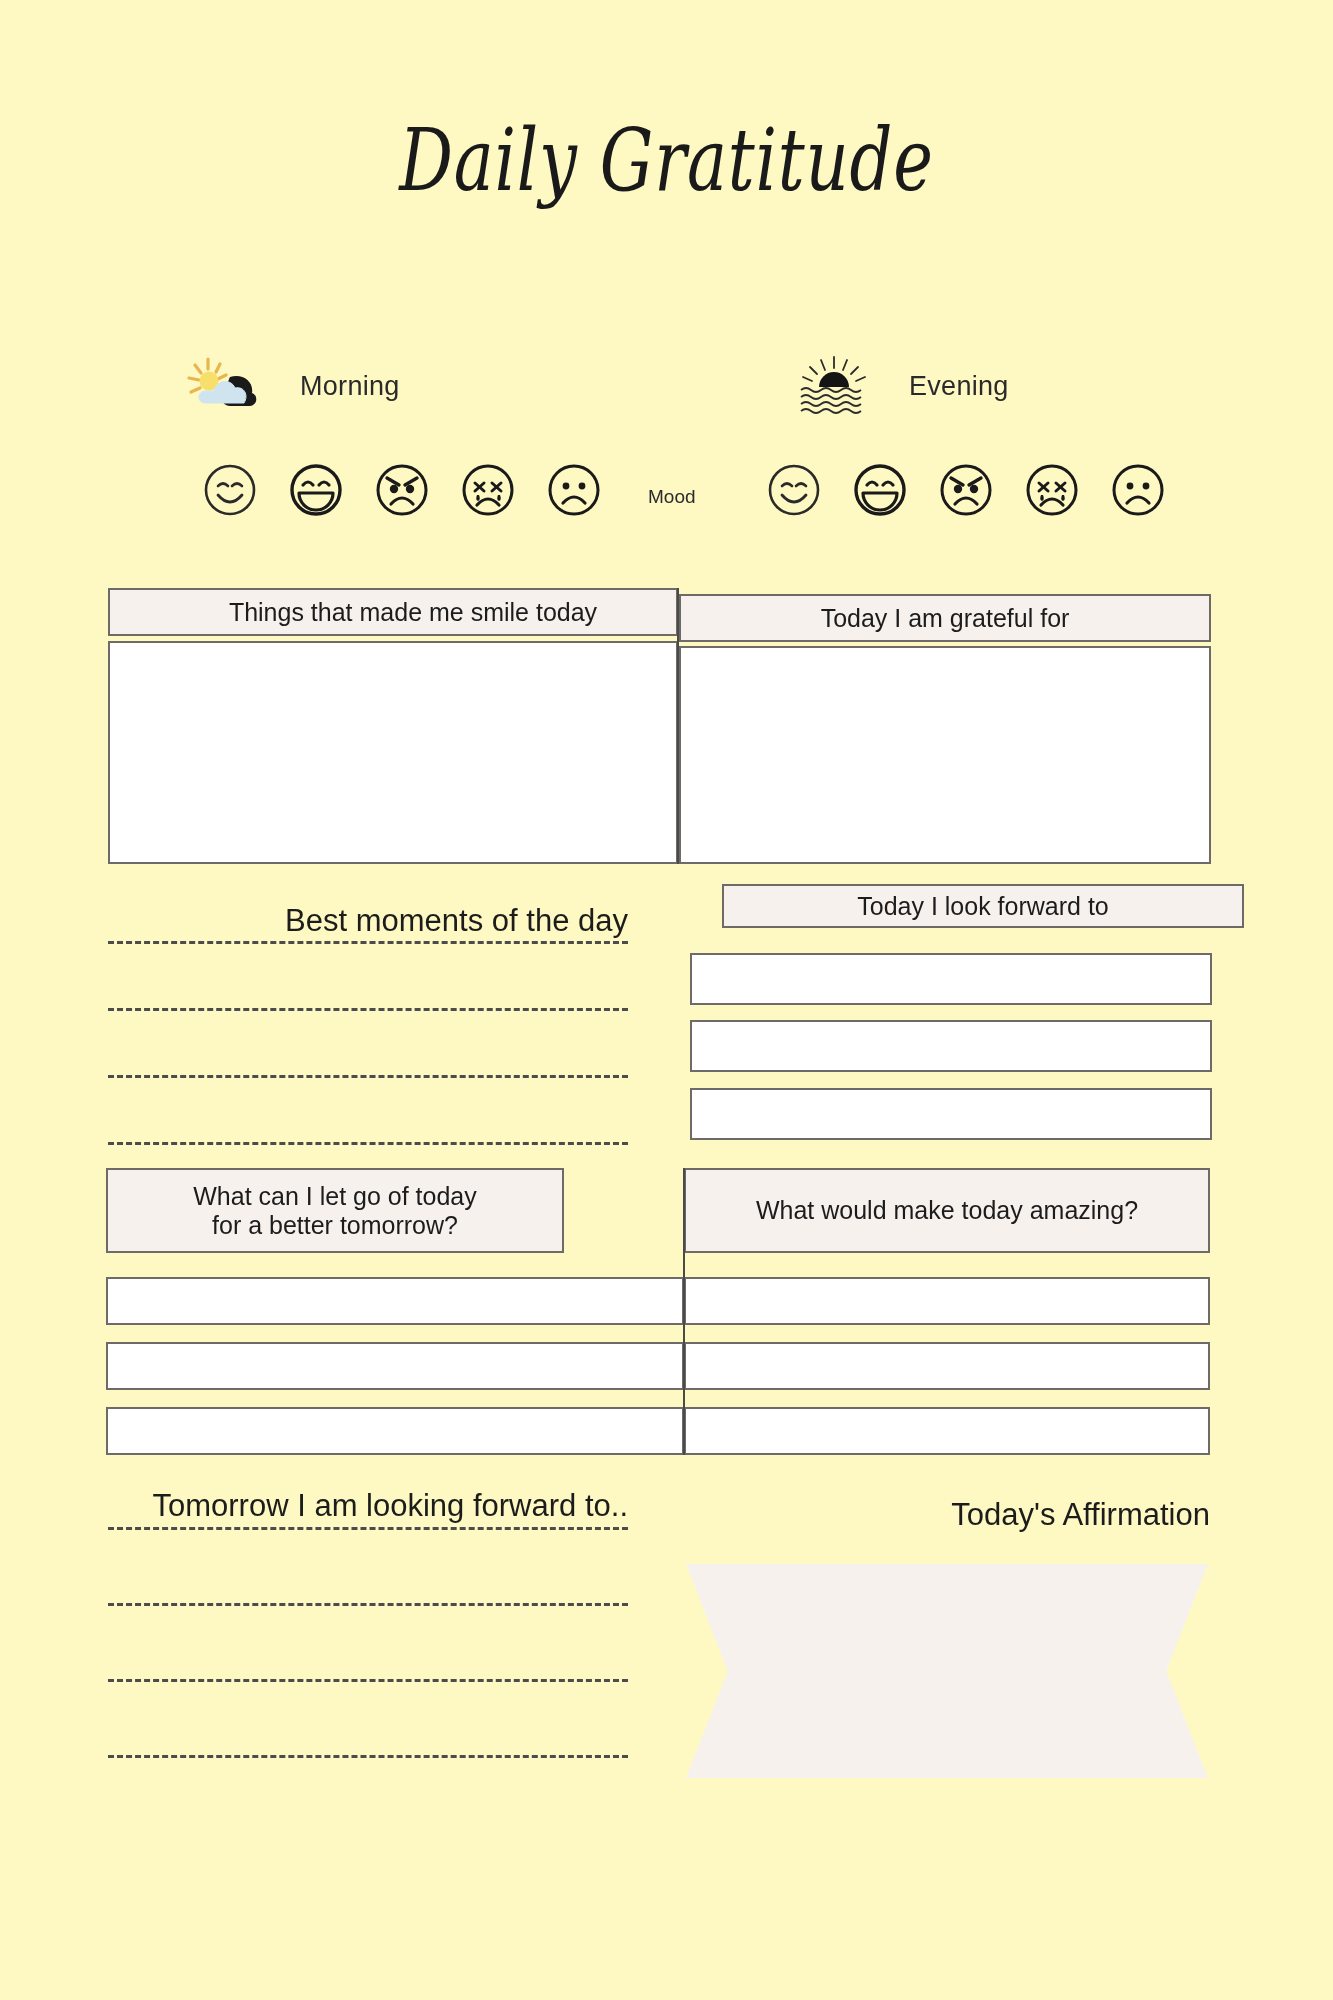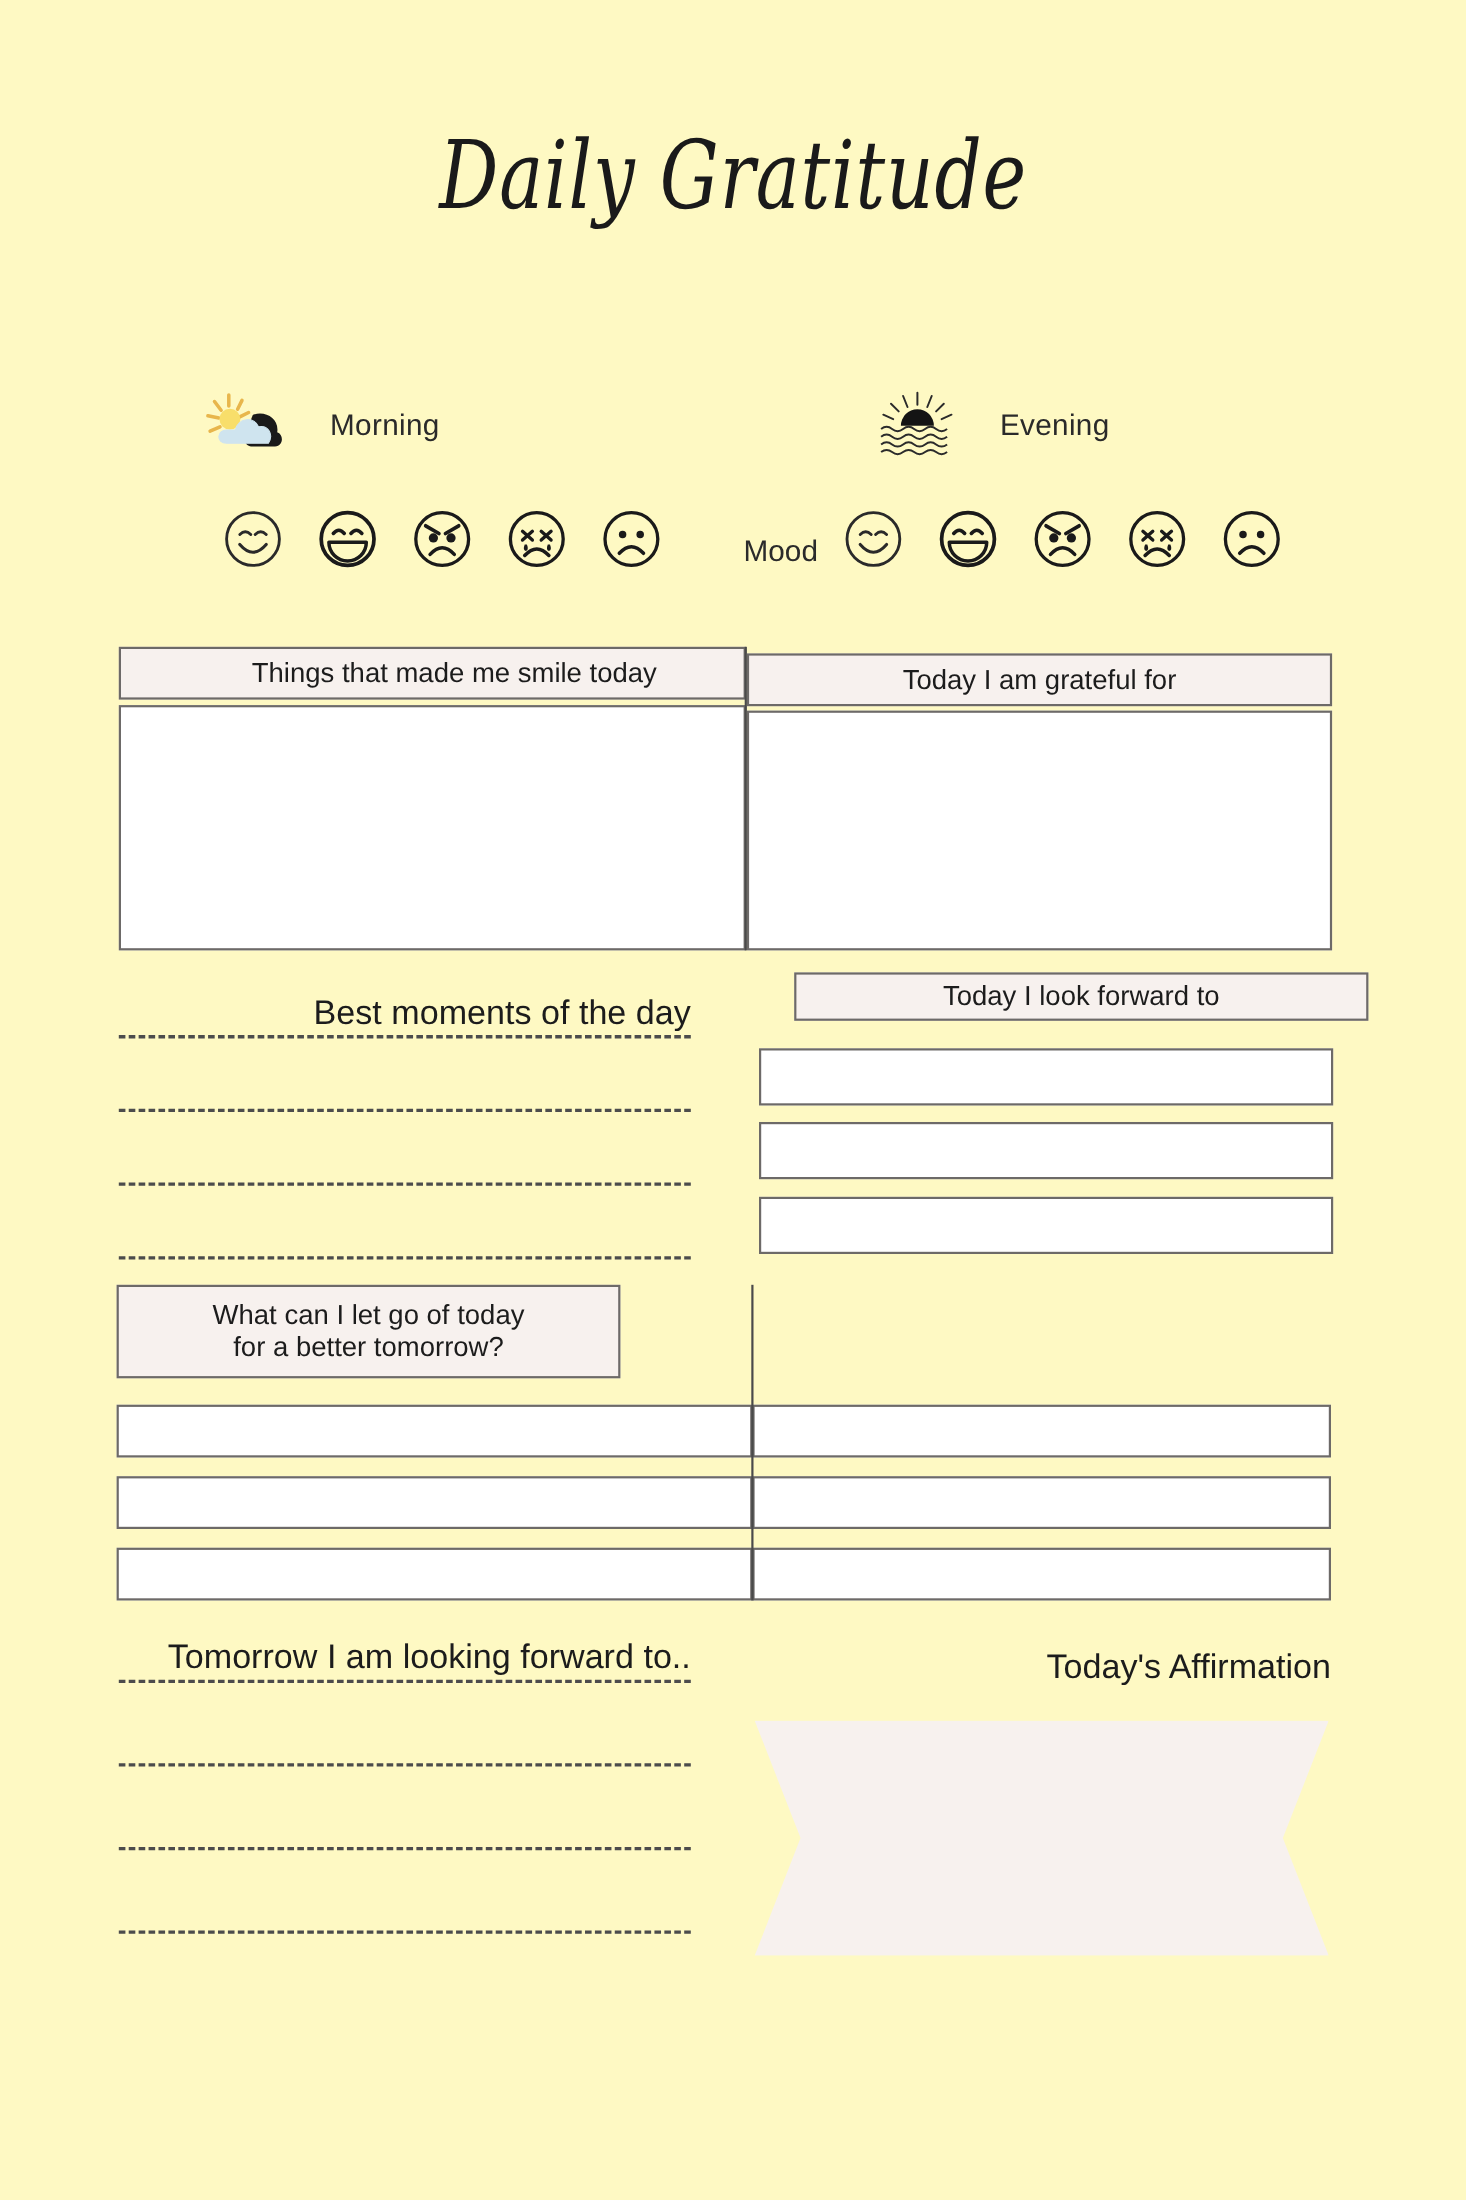--- a/index.html
+++ b/index.html
@@ -39,22 +39,22 @@
   .tod-label{font-size:27px;color:#2a2a2a;letter-spacing:.3px;}
 
   .ico{width:78px;height:62px;position:relative;display:block;}
 
   
   .mood-row{position:absolute;top:462px;left:0;width:1333px;height:74px;}
   .faces{position:absolute;display:flex;gap:30px;align-items:center;}
   .faces.left{left:202px;}
   .faces.right{left:766px;}
   .mood-label{
-    position:absolute;left:676px;top:24px;
-    font-size:27px;color:#2b2b2b;
+    position:absolute;left:648px;top:24px;
+    font-size:19px;color:#2b2b2b;
   }
   .face{width:56px;height:56px;display:block;}
 
   
   .hdr-box{
     position:absolute;
     background:#f7f1ee;
     border:2px solid #6d6a68;
     box-sizing:border-box;
     display:flex;align-items:center;justify-content:center;
@@ -275,20 +275,21 @@
 
   <div class="body-box" style="left:690px;top:953px;width:522px;height:52px;"></div>
   <div class="body-box" style="left:690px;top:1020px;width:522px;height:52px;"></div>
   <div class="body-box" style="left:690px;top:1088px;width:522px;height:52px;"></div>
 
   <div class="hdr-box" style="left:106px;top:1168px;width:458px;height:85px;flex-direction:column;">
     <span>What can I let go of today</span>
     <span>for a better tomorrow?</span>
   </div>
 
+  <div class="hdr-box" style="left:684px;top:1168px;width:526px;height:85px;">What would make today amazing?</div>
 
   <div class="body-box" style="left:106px;top:1277px;width:578px;height:48px;"></div>
   <div class="body-box" style="left:684px;top:1277px;width:526px;height:48px;"></div>
 
   <div class="body-box" style="left:106px;top:1342px;width:578px;height:48px;"></div>
   <div class="body-box" style="left:684px;top:1342px;width:526px;height:48px;"></div>
 
   <div class="body-box" style="left:106px;top:1407px;width:578px;height:48px;"></div>
   <div class="body-box" style="left:684px;top:1407px;width:526px;height:48px;"></div>
 

